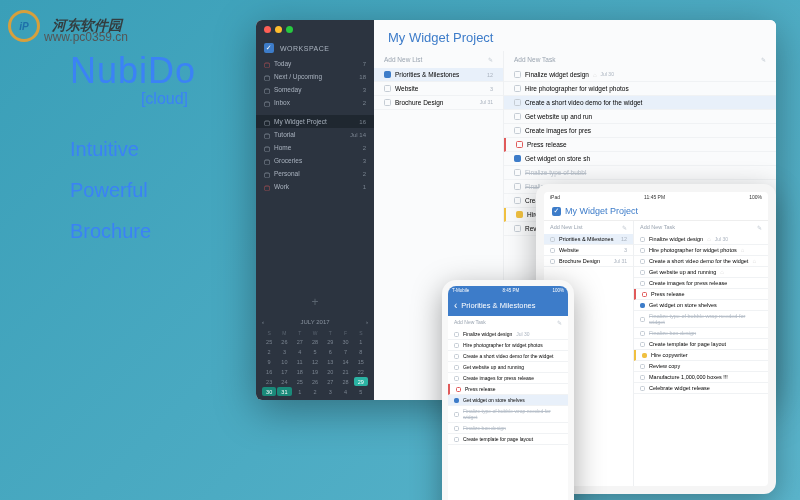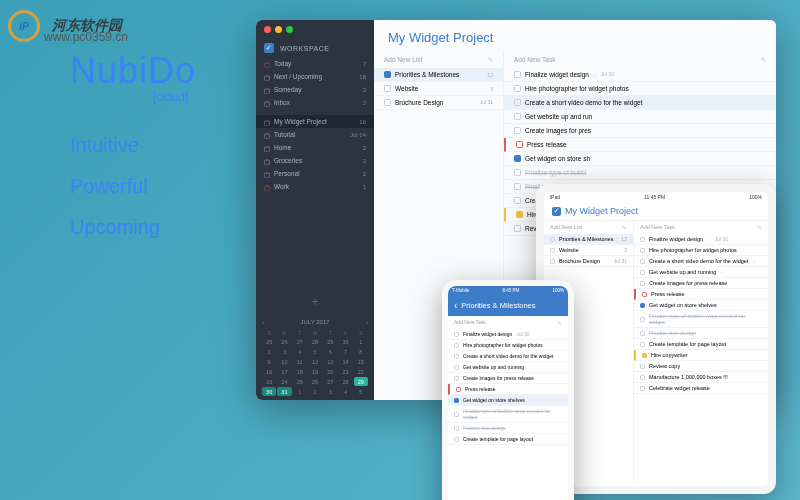--- a/index.html
+++ b/index.html
@@ -7,21 +7,21 @@
 
 
 .watermark { position: absolute; top: 8px; left: 8px; width: 140px; height: 36px; display: flex; align-items: center; gap: 12px; opacity: 0.9; font-style: italic; }
 .watermark-icon { width: 32px; height: 32px; border: 3px solid #e8a030; border-radius: 50%; display: flex; align-items: center; justify-content: center; font-size: 10px; font-weight: bold; color: #1a6aa8; }
 .watermark-text { font-size: 14px; color: #333; font-weight: bold; text-align: center; }
 .watermark-url { position: absolute; top: 30px; left: 44px; font-size: 12px; color: #555; }
 
 
 .marketing { position: absolute; left: 50px; top: 50px; color: #3b82f6; margin-left: 20px; }
 .brand { font-size: 36px; font-weight: 200; letter-spacing: 1px; }
-.brand-sub { font-size: 12px; font-weight: 300; text-align: right; margin-top: -2px; padding-right: 8px; }
+.brand-sub { font-size: 16px; font-weight: 300; text-align: right; margin-top: -2px; padding-right: 8px; }
 .tagline { font-size: 20px; font-weight: 300; margin-top: 30px; }
 .tagline + .tagline { margin-top: 18px; }
 
 
 .mac-window { position: absolute; left: 256px; top: 20px; width: 520px; height: 380px; background: #fff; border-radius: 6px; box-shadow: 0 10px 40px rgba(0,0,0,0.35); display: flex; overflow: hidden; }
 .mac-sidebar { width: 118px; background: #2c3440; color: #aab3bf; font-size: 7px; display: flex; flex-direction: column; }
 .traffic { display: flex; gap: 4px; padding: 6px 8px; }
 .traffic-dot { width: 7px; height: 7px; border-radius: 50%; }
 .tred { background: #ff5f56; } .tyellow { background: #ffbd2e; } .tgreen { background: #27c93f; }
 .ws-header { display: flex; align-items: center; gap: 6px; padding: 4px 8px; font-size: 7px; letter-spacing: 0.5px; }
@@ -96,21 +96,21 @@
   <div class="watermark-icon">iP</div>
   <div class="watermark-text">河东软件园</div>
 </div>
 <div class="watermark-url">www.pc0359.cn</div>
 
 <div class="marketing">
   <div class="brand">NubiDo</div>
   <div class="brand-sub">[cloud]</div>
   <div class="tagline">Intuitive</div>
   <div class="tagline">Powerful</div>
-  <div class="tagline">Upcoming</div>
+  <div class="tagline">Brochure</div>
 </div>
 
 <div class="mac-window">
   <div class="mac-sidebar">
     <div class="traffic">
       <div class="traffic-dot tred"></div>
       <div class="traffic-dot tyellow"></div>
       <div class="traffic-dot tgreen"></div>
     </div>
     <div class="ws-header">

